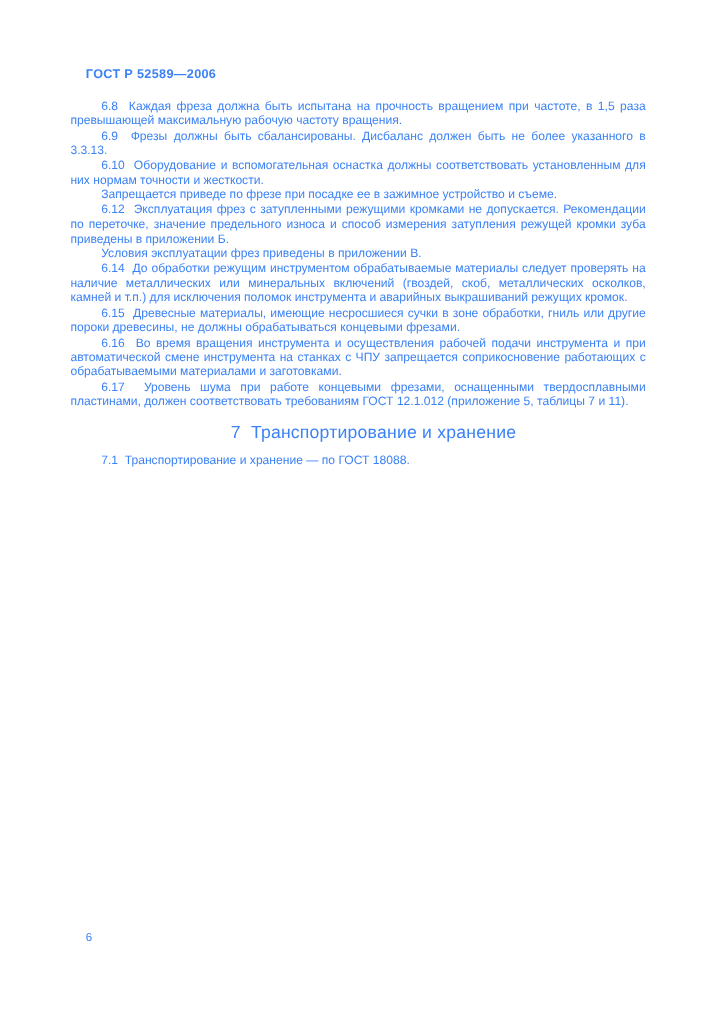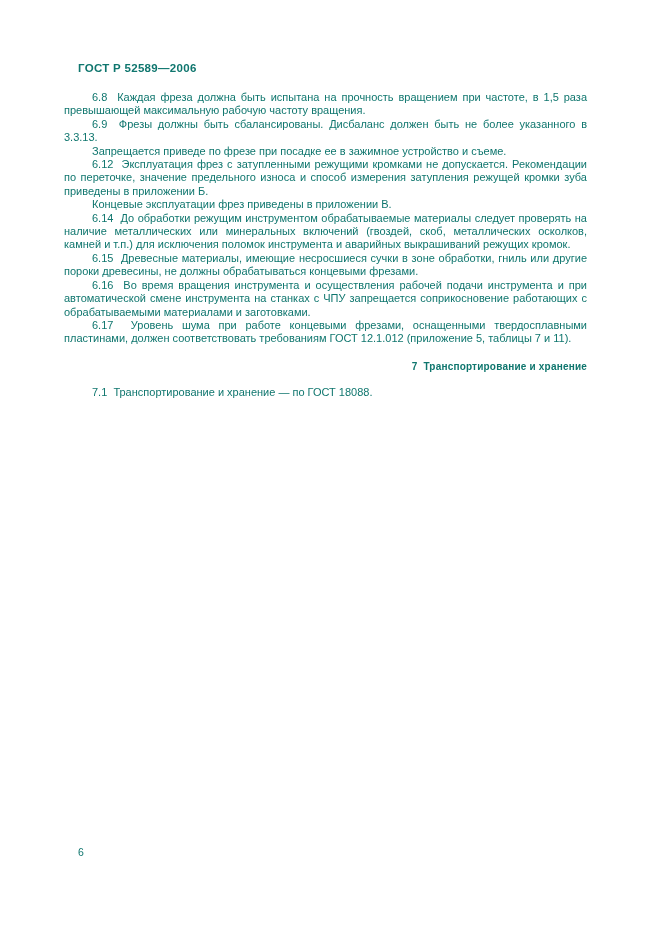--- a/index.html
+++ b/index.html
@@ -5,21 +5,21 @@
   html, body {
     margin: 0;
     padding: 0;
     background: #ffffff;
   }
   .page {
     position: relative;
     width: 661px;
     height: 936px;
     background: #ffffff;
-    color: #0f766e;
+    color: #3b82f6;
     font-family: "Liberation Sans", sans-serif;
     overflow: hidden;
   }
   .header {
     position: absolute;
     left: 78px;
     top: 62px;
     font-size: 11.5px;
     font-weight: bold;
     letter-spacing: 0.3px;
@@ -33,26 +33,26 @@
     font-size: 11px;
     line-height: 13.4px;
     text-align: justify;
   }
   .para {
     margin: 0;
     text-indent: 28px;
     hyphens: manual;
   }
   .section-heading {
-    font-size: 10px;
-    font-weight: bold;
+    font-size: 16px;
+    font-weight: normal;
     line-height: 15px;
     margin: 13px 0 12px 0;
     text-indent: 28px;
-    text-align: right;
+    text-align: center;
     letter-spacing: 0.2px;
   }
   .footer {
     position: absolute;
     left: 78px;
     top: 846px;
     font-size: 10.5px;
   }
 </style>
 </head>
@@ -61,28 +61,29 @@
 <div class="page">
   <div class="header">ГОСТ Р 52589—2006</div>
 
   <div class="content">
     <div>
 
         <p class="para">6.8&nbsp; Каждая фреза должна быть испытана на прочность вращением при частоте, в 1,5 раза превы­шающей максимальную рабочую частоту вращения.</p>
 
         <p class="para">6.9&nbsp; Фрезы должны быть сбалансированы. Дисбаланс должен быть не более указанного в 3.3.13.</p>
 
+        <p class="para">6.10&nbsp; Оборудование и вспомогательная оснастка должны соответствовать установленным для них нормам точности и жесткости.</p>
 
         <p class="para">Запрещается приведе по фрезе при посадке ее в зажимное устройство и съеме.</p>
 
 
         <p class="para">6.12&nbsp; Эксплуатация фрез с затупленными режущими кромками не допускается. Рекомендации по переточке, значение предельного износа и способ измерения затупления режущей кромки зуба приведе­ны в приложении Б.</p>
 
 
-        <p class="para">Концевые эксплуатации фрез приведены в приложении В.</p>
+        <p class="para">Условия эксплуатации фрез приведены в приложении В.</p>
 
         <p class="para">6.14&nbsp; До обработки режущим инструментом обрабатываемые материалы следует проверять на наличие металлических или минеральных включений (гвоздей, скоб, металлических осколков, камней и т.п.) для исключения поломок инструмента и аварийных выкрашиваний режущих кромок.</p>
 
         <p class="para">6.15&nbsp; Древесные материалы, имеющие несросшиеся сучки в зоне обработки, гниль или другие пороки древесины, не должны обрабатываться концевыми фрезами.</p>
 
         <p class="para">6.16&nbsp; Во время вращения инструмента и осуществления рабочей подачи инструмента и при авто­матической смене инструмента на станках с ЧПУ запрещается соприкосновение работающих с обраба­тываемыми материалами и заготовками.</p>
 
         <p class="para">6.17&nbsp; Уровень шума при работе концевыми фрезами, оснащенными твердосплавными пластина­ми, должен соответствовать требованиям ГОСТ 12.1.012 (приложение 5, таблицы 7 и 11).</p>
       </div>
 

